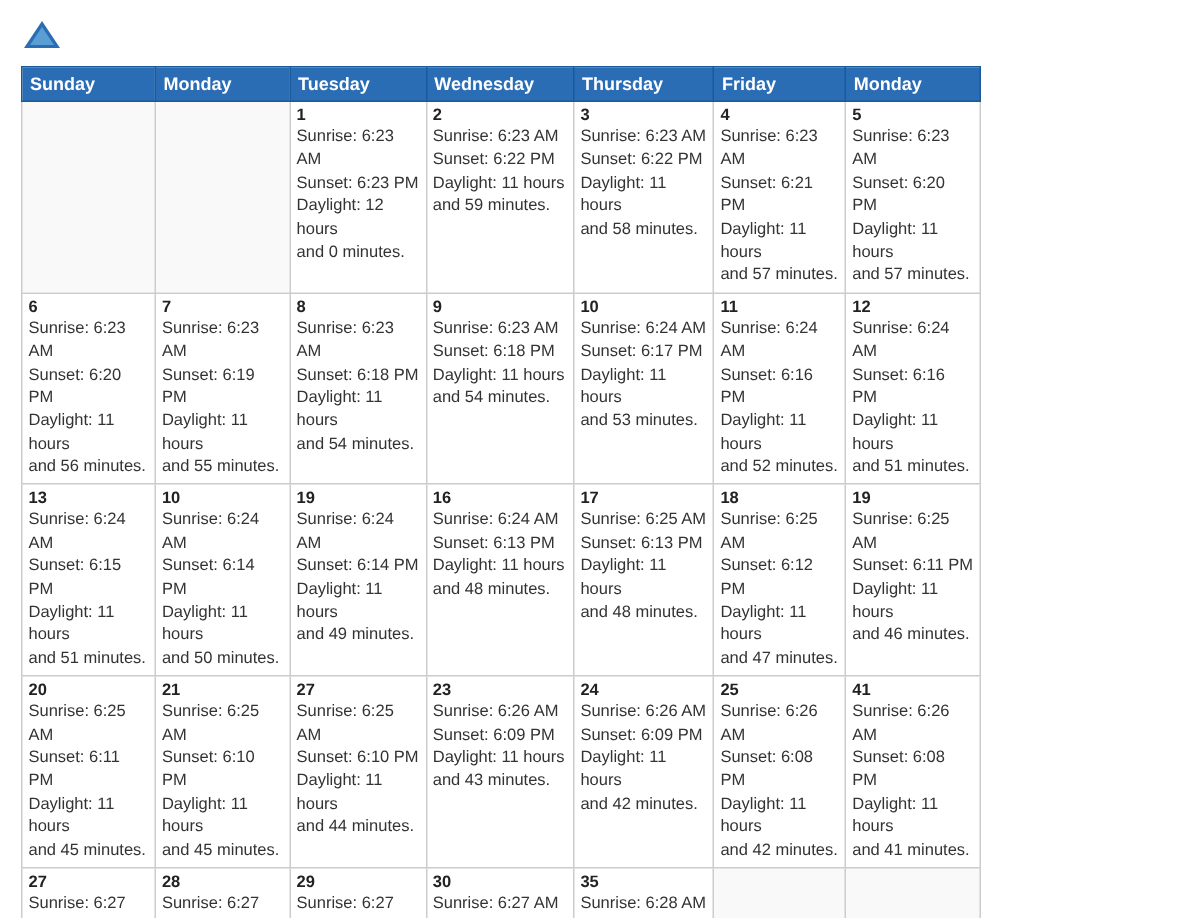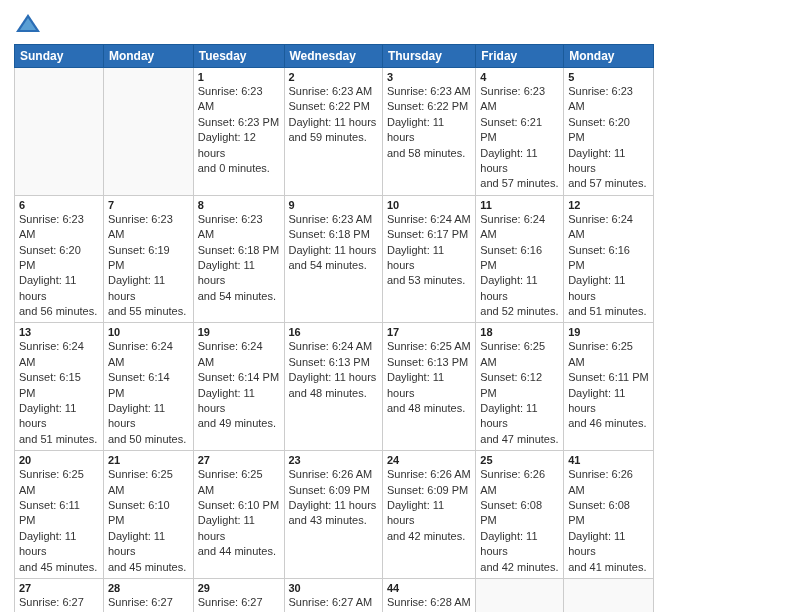--- a/index.html
+++ b/index.html
@@ -260,21 +260,21 @@
           </td>
           <td>
             <span class="day-number">29</span>
             <div class="cell-text">Sunrise: 6:27 AM<br>Sunset: 6:07 PM<br>Daylight: 11 hours<br>and 39 minutes.</div>
           </td>
           <td>
             <span class="day-number">30</span>
             <div class="cell-text">Sunrise: 6:27 AM<br>Sunset: 6:06 PM<br>Daylight: 11 hours<br>and 38 minutes.</div>
           </td>
           <td>
-            <span class="day-number">44</span>
+            <span class="day-number">35</span>
             <div class="cell-text">Sunrise: 6:28 AM<br>Sunset: 6:06 PM<br>Daylight: 11 hours<br>and 38 minutes.</div>
           </td>
           <td class="empty"></td>
           <td class="empty"></td>
         </tr>
       </tbody>
   </table>
 </div>
 
 </body></html>

